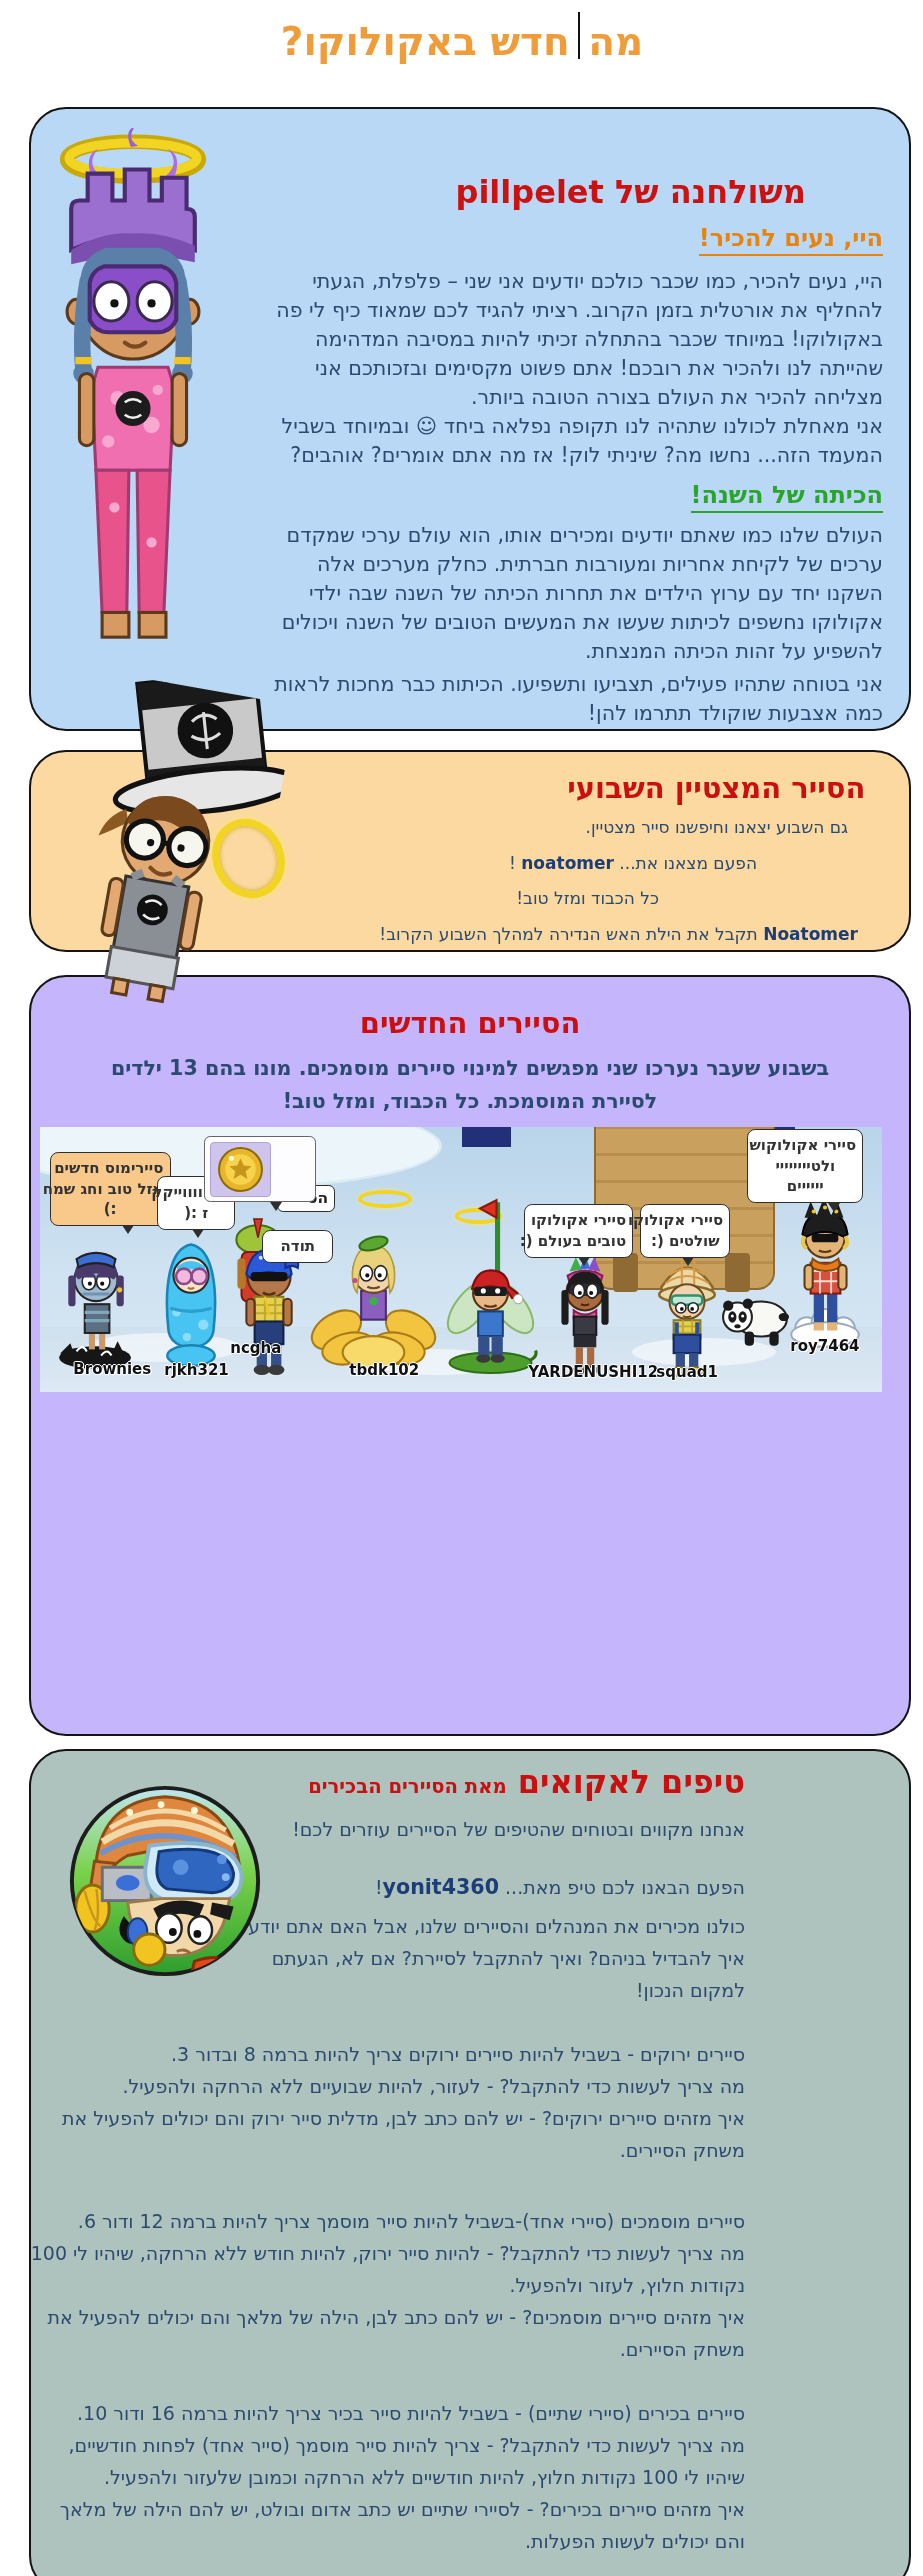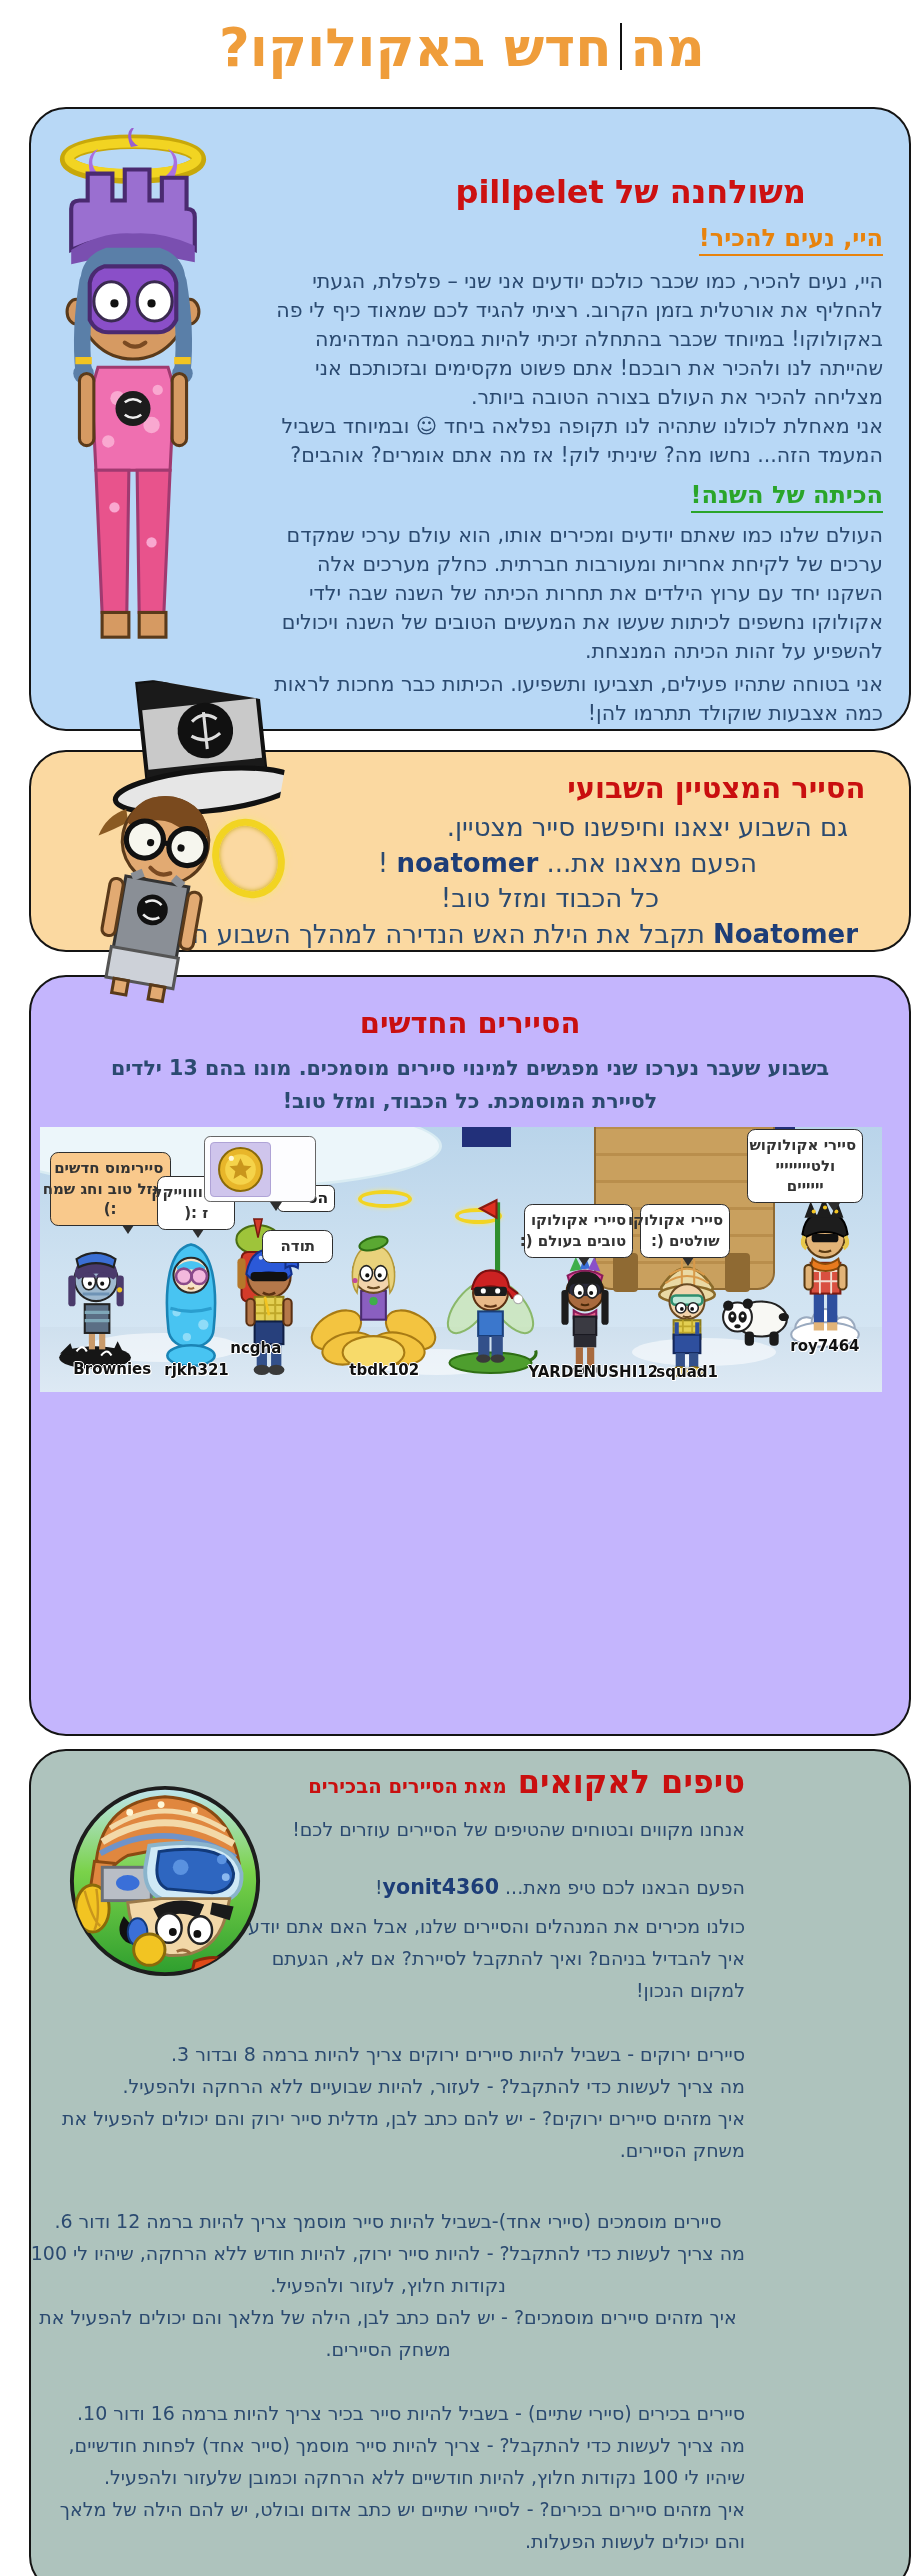--- a/index.html
+++ b/index.html
@@ -1,20 +1,20 @@
 <!DOCTYPE html>
 <html lang="he" style="font-size:8.2px"><head>
 <meta charset="utf-8">
 <style>
   html,body{margin:0;padding:0;background:#fff;}
   #canvas{position:relative;width:924px;height:2607px;overflow:hidden;
           font-family:"DejaVu Sans",sans-serif;direction:rtl;}
   
   #hdr{position:absolute;top:4.1px;right:0;width:100%;text-align:center;}
-  #hdr h1{margin:16px;font-size:53px;font-weight:bold;color:#ef9d3b;line-height:1.05;}
+  #hdr h1{margin:8px;font-size:39px;font-weight:bold;color:#ef9d3b;line-height:1.05;}
   .cursor{display:inline-block;width:2.1px;height:47px;background:#111;margin:0 8.2px;vertical-align:-4.1px;}
   #pagedate{margin-top:2.1px;font-size:23px;font-weight:bold;color:#fcb123;}
   
   .box{position:absolute;left:29px;width:882px;box-sizing:border-box;
        border:2.6px solid #141414;border-radius:37px;direction:rtl;}
   #box-desk{top:107px;height:624px;background:#b8d8f6;}
   #box-week{top:750px;height:202px;background:#fbd9a1;}
   #box-new{top:975px;height:761px;background:#c4b5fd;}
   #box-tips{top:1749px;height:844px;background:#aec3bd;}
   .line{white-space:nowrap;}
@@ -23,38 +23,38 @@
   .desk-title{margin:0 77px 13.4px 0;font-size:32px;font-weight:bold;color:#cc1111;}
   .h-orange{display:inline-block;font-size:24px;font-weight:bold;color:#e8830d;
             border-bottom:2.6px solid #e8830d;padding-bottom:2.1px;margin:0 0 10.3px 0;}
   .h-green{display:inline-block;font-size:24px;font-weight:bold;color:#2aa52a;
            border-bottom:2.6px solid #2aa52a;padding-bottom:2.1px;margin:7.2px 0 8.2px 0;}
   .desk-inner .line{font-size:20.6px;line-height:29px;}
   .desk-inner .par{margin:0 0 4.1px 0;}
   
   .week-inner{padding:18.5px 28px 0 0;text-align:right;color:#2b4a70;}
   .week-title{margin:0 15.5px 10.3px 0;font-size:29px;font-weight:bold;color:#c90f0f;}
-  .wline{font-size:26px;line-height:25px;margin-bottom:10.8px;white-space:nowrap;margin-left:24px;}
+  .wline{font-size:17px;line-height:25px;margin-bottom:10.8px;white-space:nowrap;margin-left:24px;}
   .w1{margin-right:33px;}.w2{margin-right:124px;}.w3{margin-right:222px;}.w4{margin-right:23px;}
   .wline b{color:#1d3d77;}
   
   .new-inner{padding-top:29px;text-align:center;color:#2b4a70;}
   .new-title{margin:0 0 12.4px 0;font-size:29px;font-weight:bold;color:#c90f0f;}
   .new-inner .line{font-size:20.6px;line-height:33px;font-weight:bold;}
   
   .tips-inner{padding:12.4px 164px 0 0;text-align:right;color:#2b4a70;}
   .tips-title{margin:0;font-size:32px;font-weight:bold;color:#c90f0f;}
   .tips-sub{font-size:19.6px;font-weight:bold;color:#c90f0f;}
   .tips-inner .line{font-size:19px;line-height:32px;}
   .t-intro{margin-top:12px;}
   .t-tip{margin-top:26px;font-size:19.6px;}
   .t-tip b{color:#1d3d77;font-size:20.6px;}
   .t-par1{margin-top:6.2px;}
   .t-gap{margin-top:32px;}
-  .t-gap2{margin-top:39px;text-align:center;}
+  .t-gap2{margin-top:39px;}
   
   .mascot{position:absolute;z-index:6;}
   
   .ringwrap{position:absolute;z-index:5;}
   .ring{width:100%;height:100%;border:7.2px solid #f2d422;border-radius:50%;
         box-shadow:0 0 7.2px #f7e77a, inset 0 0 5.2px #c8a80a;transform:rotate(-24deg);}
   
   #shot{position:absolute;left:9.3px;top:150px;width:842px;height:265px;overflow:hidden;
         background:linear-gradient(#b9d4ea 0%,#cfe2f1 55%,#d9e8f4 100%);direction:rtl;}
   #shot *{box-sizing:border-box;}

